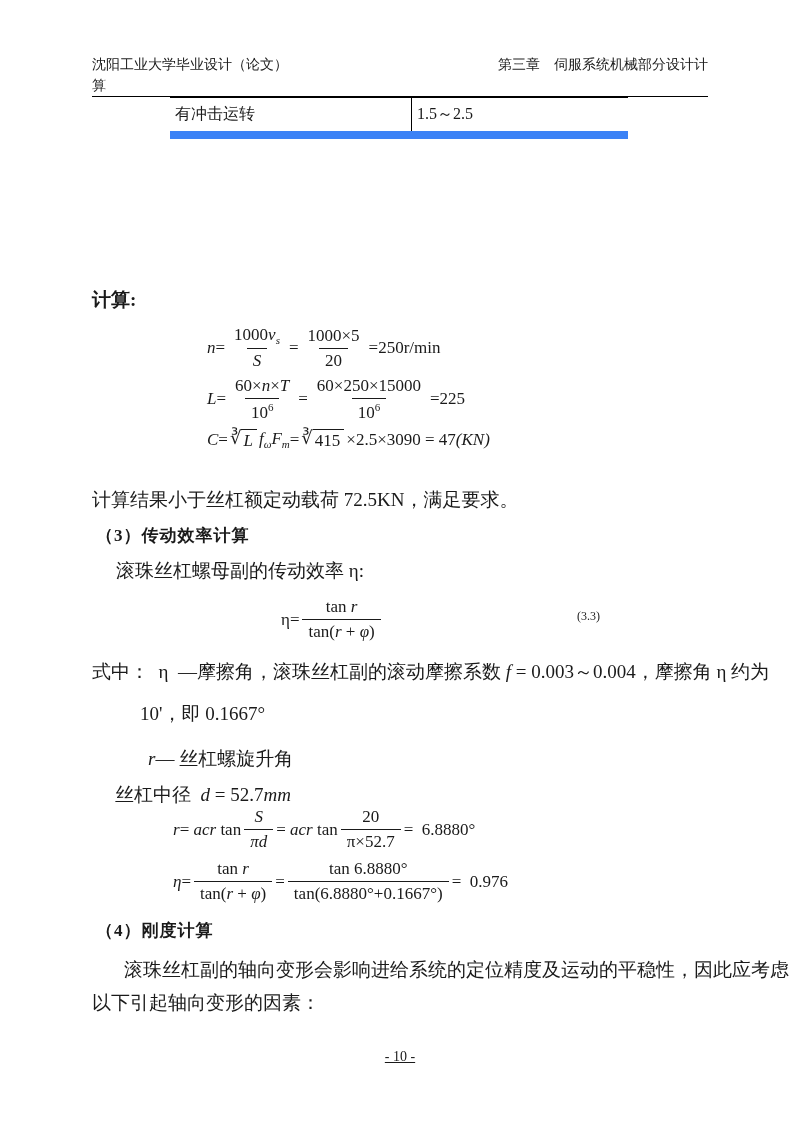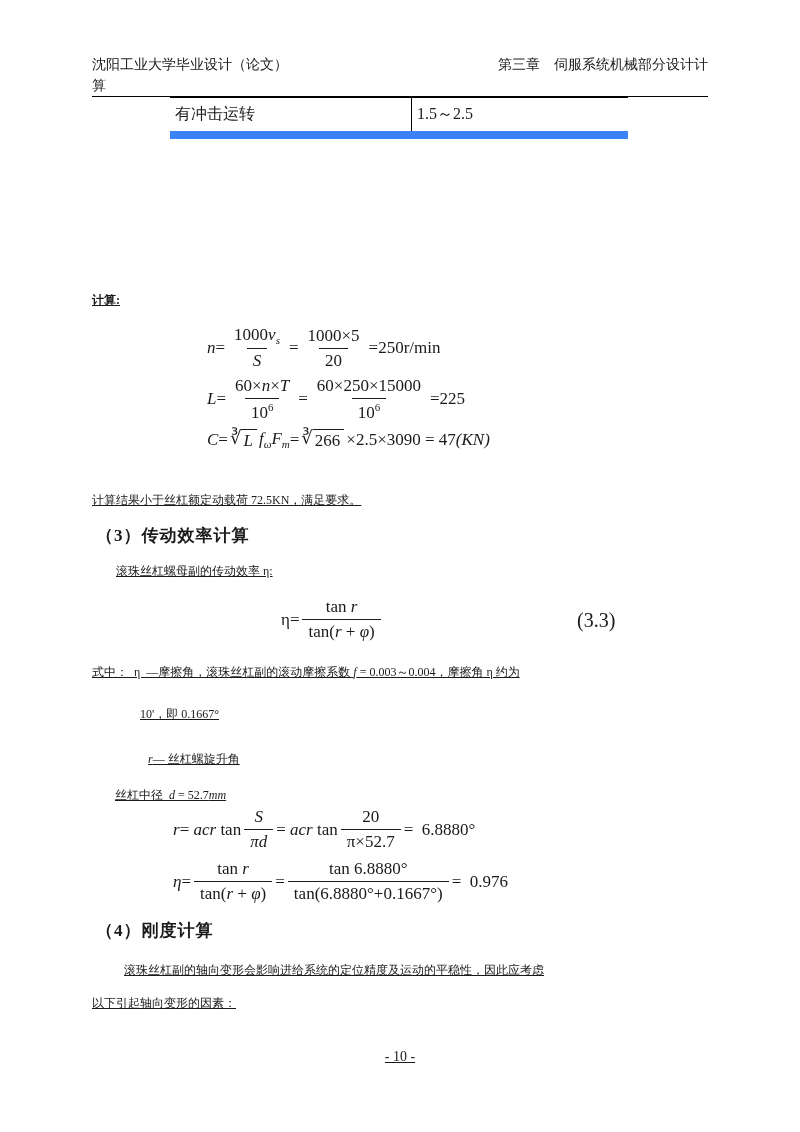--- a/index.html
+++ b/index.html
@@ -10,36 +10,36 @@
   .header{position:absolute;left:92px;top:54px;width:616px;font-size:14px;line-height:21px;}
   .hline1{display:flex;justify-content:space-between;}
   .rule{position:absolute;left:92px;top:96px;width:616px;height:0;border-top:1.6px solid #000;}
   
   .dtable{position:absolute;left:170px;top:96px;width:458px;height:33px;display:flex;
           border-top:2.2px solid #000;border-bottom:8px solid #3b82f6;font-size:16px;}
   .cell{display:flex;align-items:center;white-space:pre;}
   .c1{width:242px;border-right:1.2px solid #000;padding-left:5px;box-sizing:border-box;}
   .c2{flex:1;padding-left:5px;}
   
-  .p{position:absolute;font-size:12px;line-height:22px;white-space:pre;text-decoration:underline;}
+  .p{position:absolute;font-size:19px;line-height:22px;white-space:pre;}
   .b{font-weight:700;}
   .hd{position:absolute;font-size:17px;font-weight:700;white-space:pre;letter-spacing:1px;}
   .iv{font-style:italic;}
   
   .fml{position:absolute;display:flex;align-items:center;font-size:17px;white-space:pre;}
   .tok{white-space:pre;}
   .fr{display:inline-flex;flex-direction:column;align-items:center;margin:0 3px;}
   .nu{padding:0 6px 2px;text-align:center;}
   .de{border-top:1.4px solid #1a1a1a;padding:2px 6px 0;text-align:center;}
   sub{font-size:11px;}
   sup{font-size:11px;}
   .rad{display:inline-flex;align-items:flex-start;margin:0 2px;}
   .radsign{font-family:"DejaVu Sans",sans-serif;font-size:18px;line-height:1.05;}
   .radbody{border-top:1.5px solid #1a1a1a;padding:1px 4px 0 2px;}
-  .eqno{position:absolute;font-size:20px;white-space:pre;}
+  .eqno{position:absolute;font-size:12px;white-space:pre;}
   .footer{position:absolute;left:0;top:1049px;width:800px;text-align:center;font-size:14px;text-decoration:underline;}
 </style>
 </head>
 <body>
 
 <div class="page">
 
   <div class="header">
     <div class="hline1">
       <span>沈阳工业大学毕业设计（论文）</span>
@@ -85,21 +85,21 @@
     </span>
     <span class="tok">=225</span>
   </div>
 
   <div class="fml" style="left:207px;top:429px;">
     <span class="tok iv">C</span>
     <span class="tok">=</span>
     <span class="rad"><span class="radsign">∛</span><span class="radbody iv">L</span></span>
     <span class="tok"><span class="iv">f</span><sub class="iv">ω</sub><span class="iv">F</span><sub class="iv">m</sub></span>
     <span class="tok">=</span>
-    <span class="rad"><span class="radsign">∛</span><span class="radbody">266</span></span>
+    <span class="rad"><span class="radsign">∛</span><span class="radbody">415</span></span>
     <span class="tok">×2.5×3090 = 47</span>
     <span class="tok iv">(KN)</span>
   </div>
 
   <div class="p abs" style="left:92px;top:489px;">计算结果小于丝杠额定动载荷 72.5KN，满足要求。</div>
 
   <div class="hd" style="left:96px;top:524px;">（3）传动效率计算</div>
 
   <div class="p abs" style="left:116px;top:560px;">滚珠丝杠螺母副的传动效率 η:</div>
 

